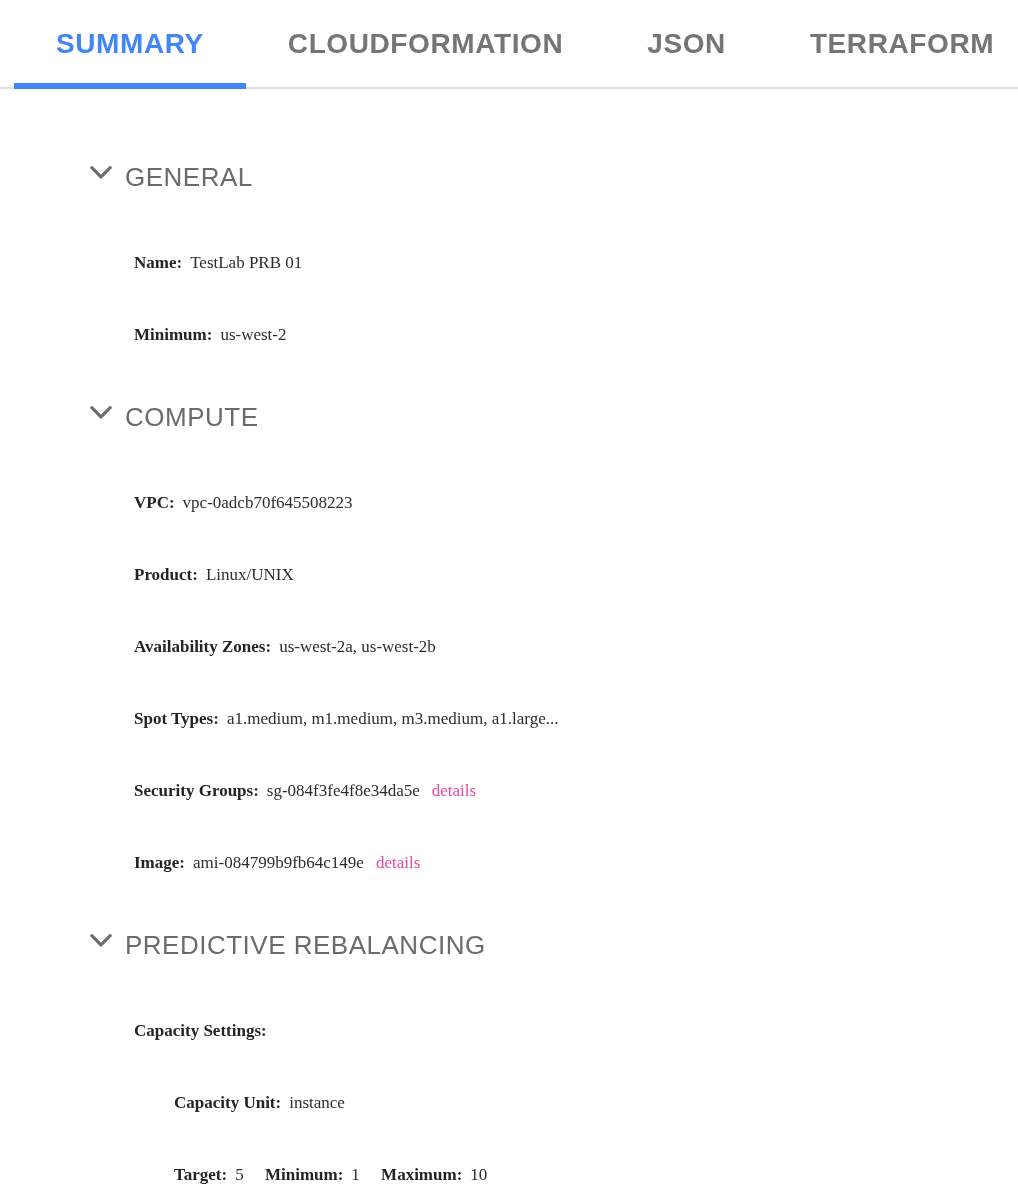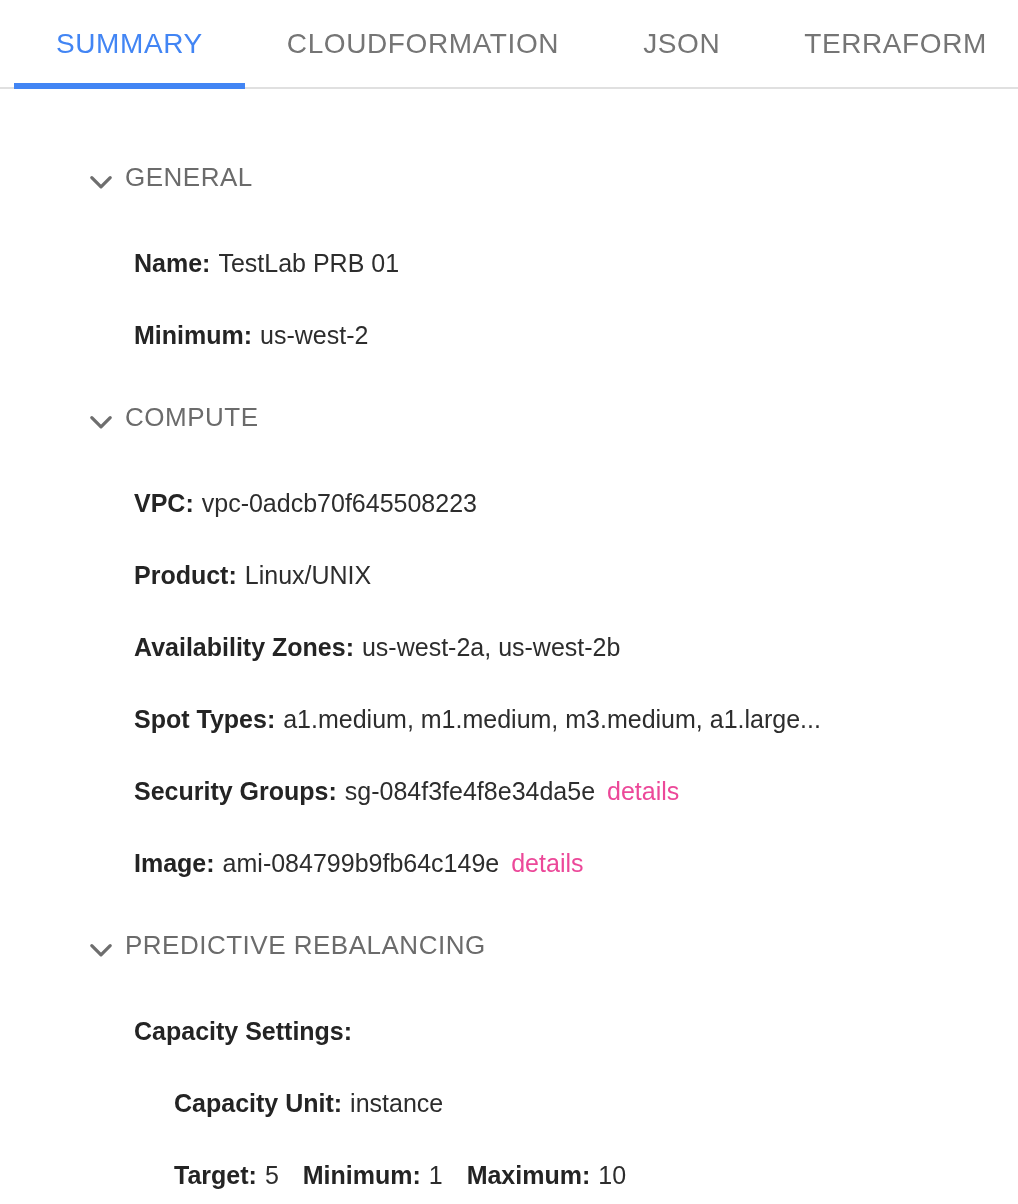--- a/index.html
+++ b/index.html
@@ -22,21 +22,21 @@
     border-bottom: 2px solid #e0e0e0;
     background: #ffffff;
   }
   .tab {
     position: relative;
     display: flex;
     align-items: center;
     justify-content: flex-end;
     padding: 0 42px;
     font-size: 28px;
-    font-weight: 400;
+    font-weight: 700;
     letter-spacing: 0.6px;
     color: #757575;
     cursor: pointer;
     white-space: nowrap;
     user-select: none;
   }
   .tab.active { color: #4285f4; }
   .tab.active::after {
     content: "";
     position: absolute;
@@ -44,38 +44,39 @@
     bottom: -2px;
     height: 6px;
     background: #4285f4;
   }
 
   
   .content { padding: 70px 0 0 88px; }
 
   .sec-header {
     display: flex;
-    align-items: flex-end;
+    align-items: flex-start;
     gap: 11px;
     margin: 46px 0 50px 0;
     font-size: 26px;
     line-height: 36px;
     letter-spacing: 0.5px;
     color: #6b6b6b;
     cursor: pointer;
     user-select: none;
   }
   .sec-header.first { margin-top: 0; }
   .chev { display: inline-flex; width: 26px; height: 26px; flex: 0 0 auto; }
 
   .row {
     margin: 0 0 36px 46px;
-    font-size: 25px;
+    font-size: 17px;
     line-height: 36px;
     white-space: nowrap;
+    font-family: Liberation Serif, serif;
   }
   .row.sub { margin-left: 86px; }
   .lbl { font-weight: 700; color: #242424; margin-right: 8px; }
   .val { color: #2d2d2d; }
   .link { color: #ec4899; margin-left: 12px; cursor: pointer; }
   .pair { margin-right: 17px; text-align: right; }
   .pair .val { margin-right: 0; }
 </style>
 </head>
 <body>

